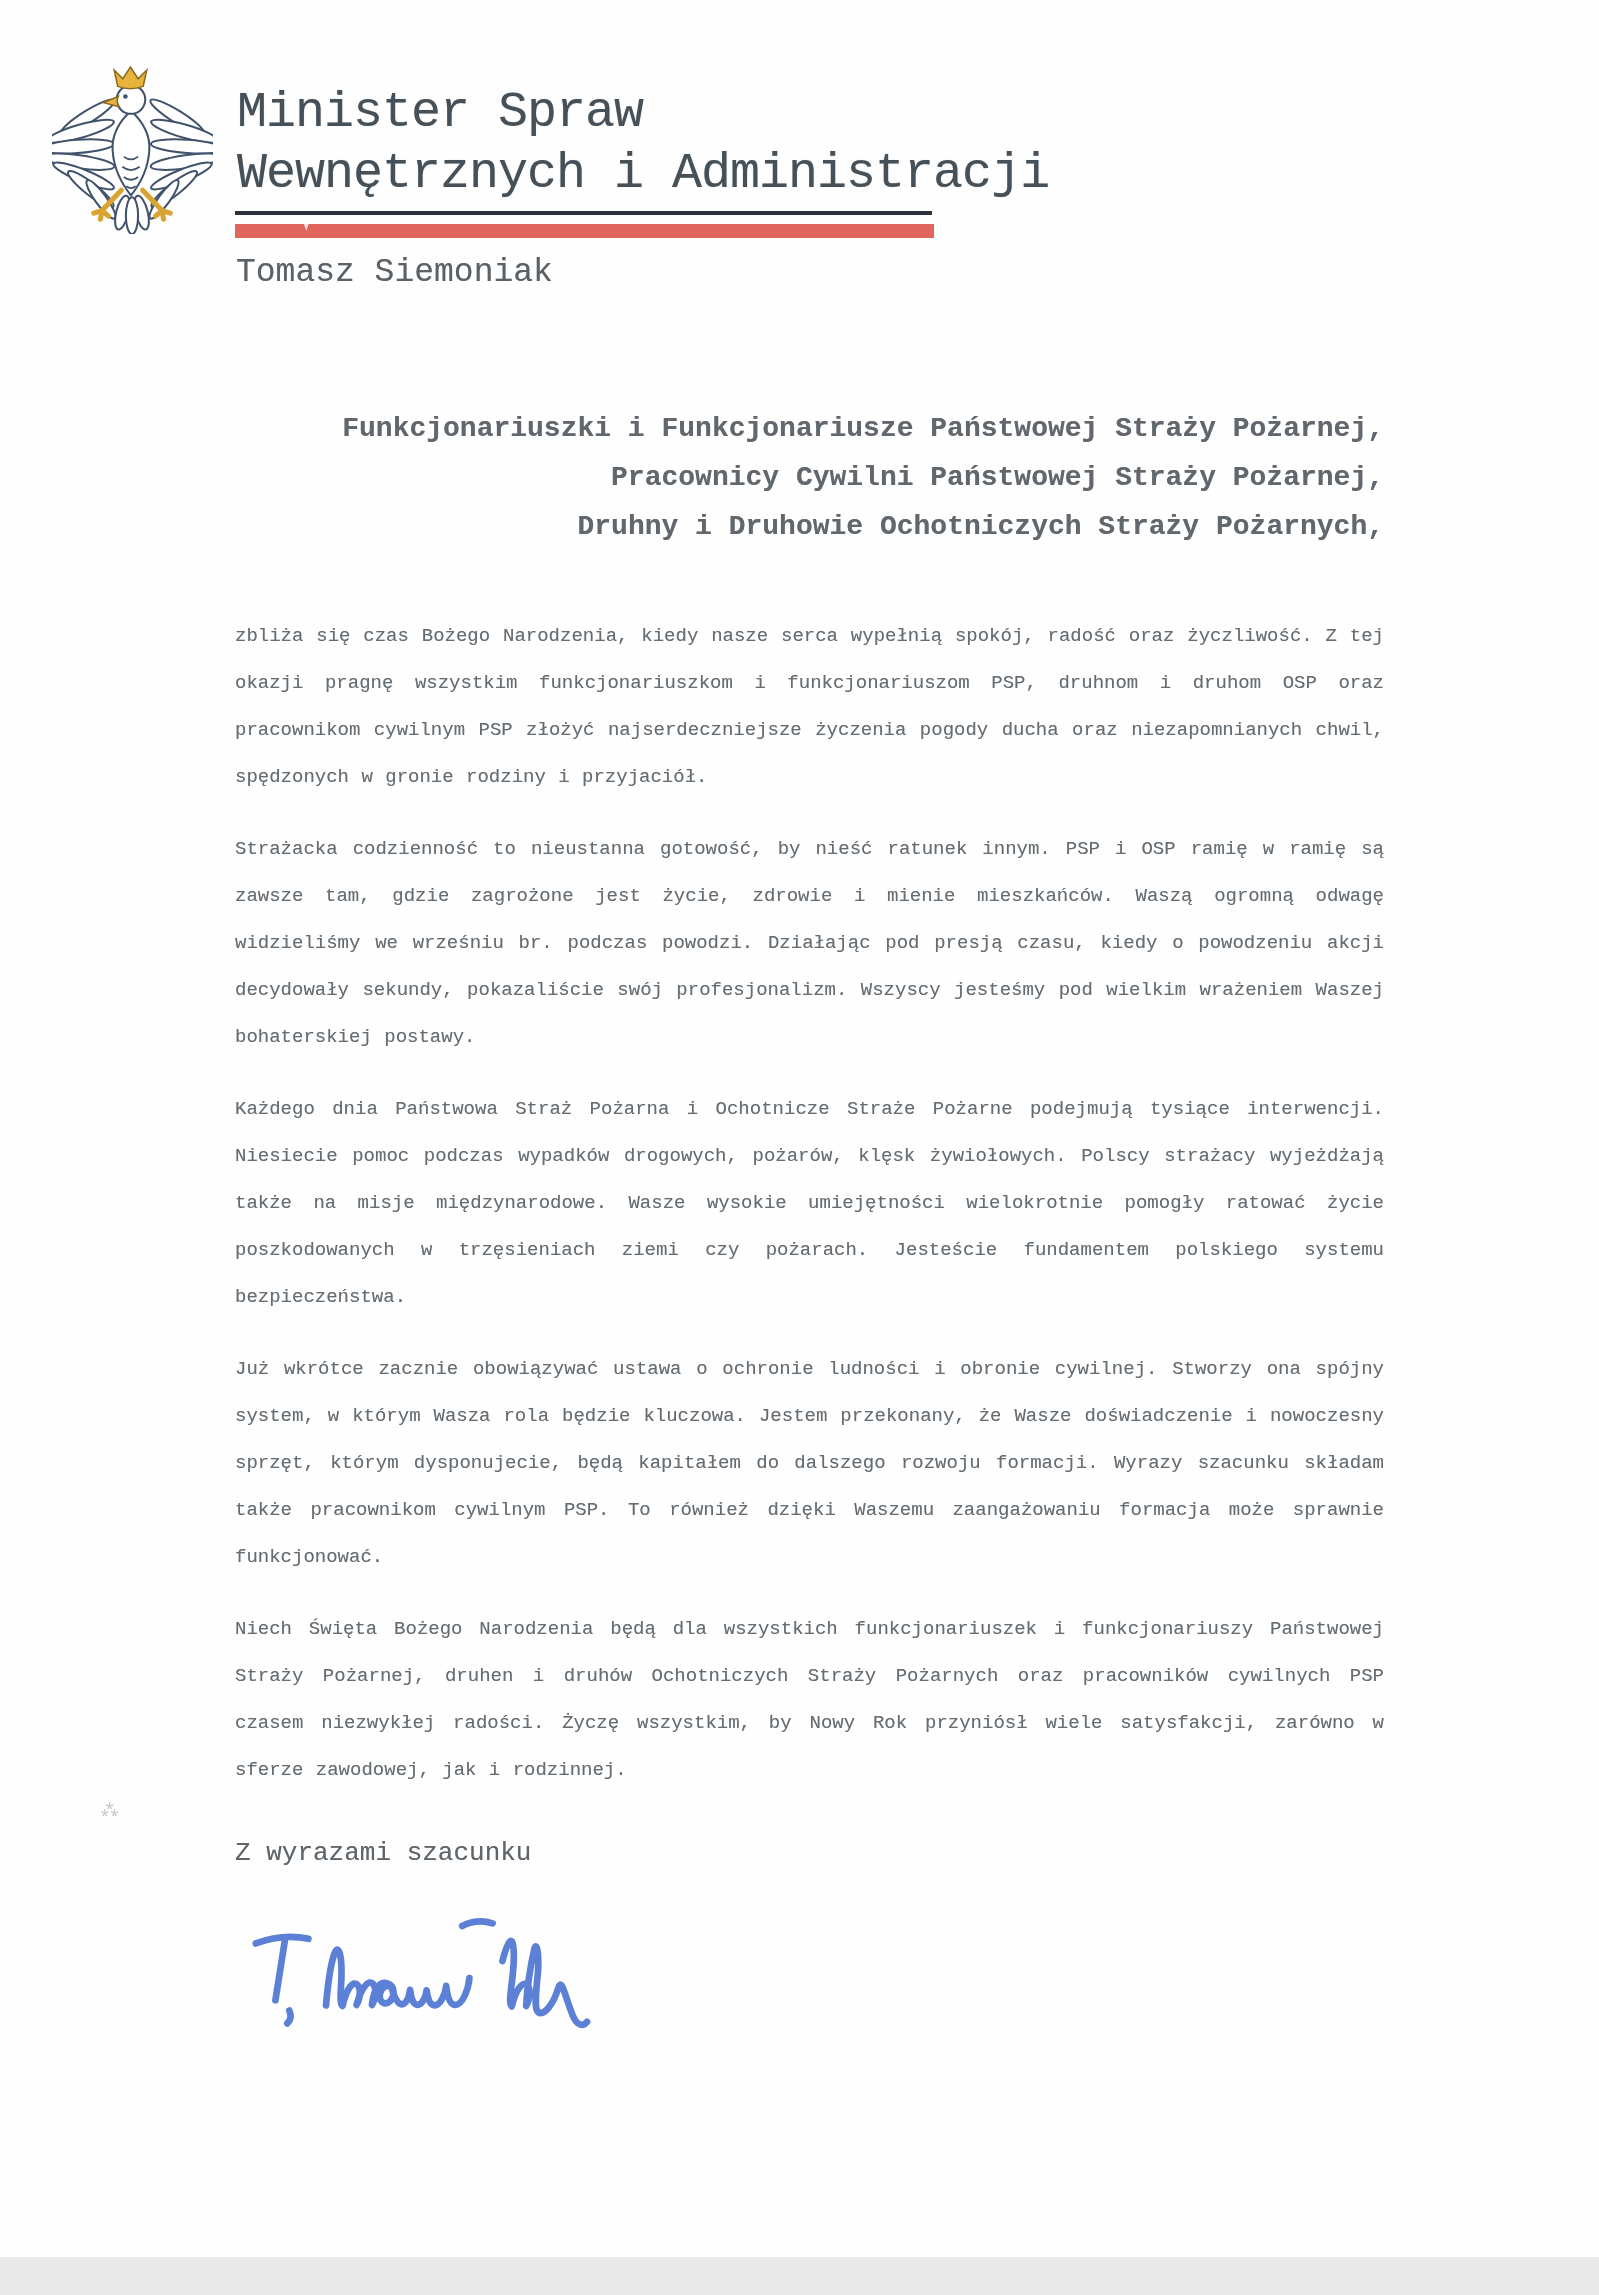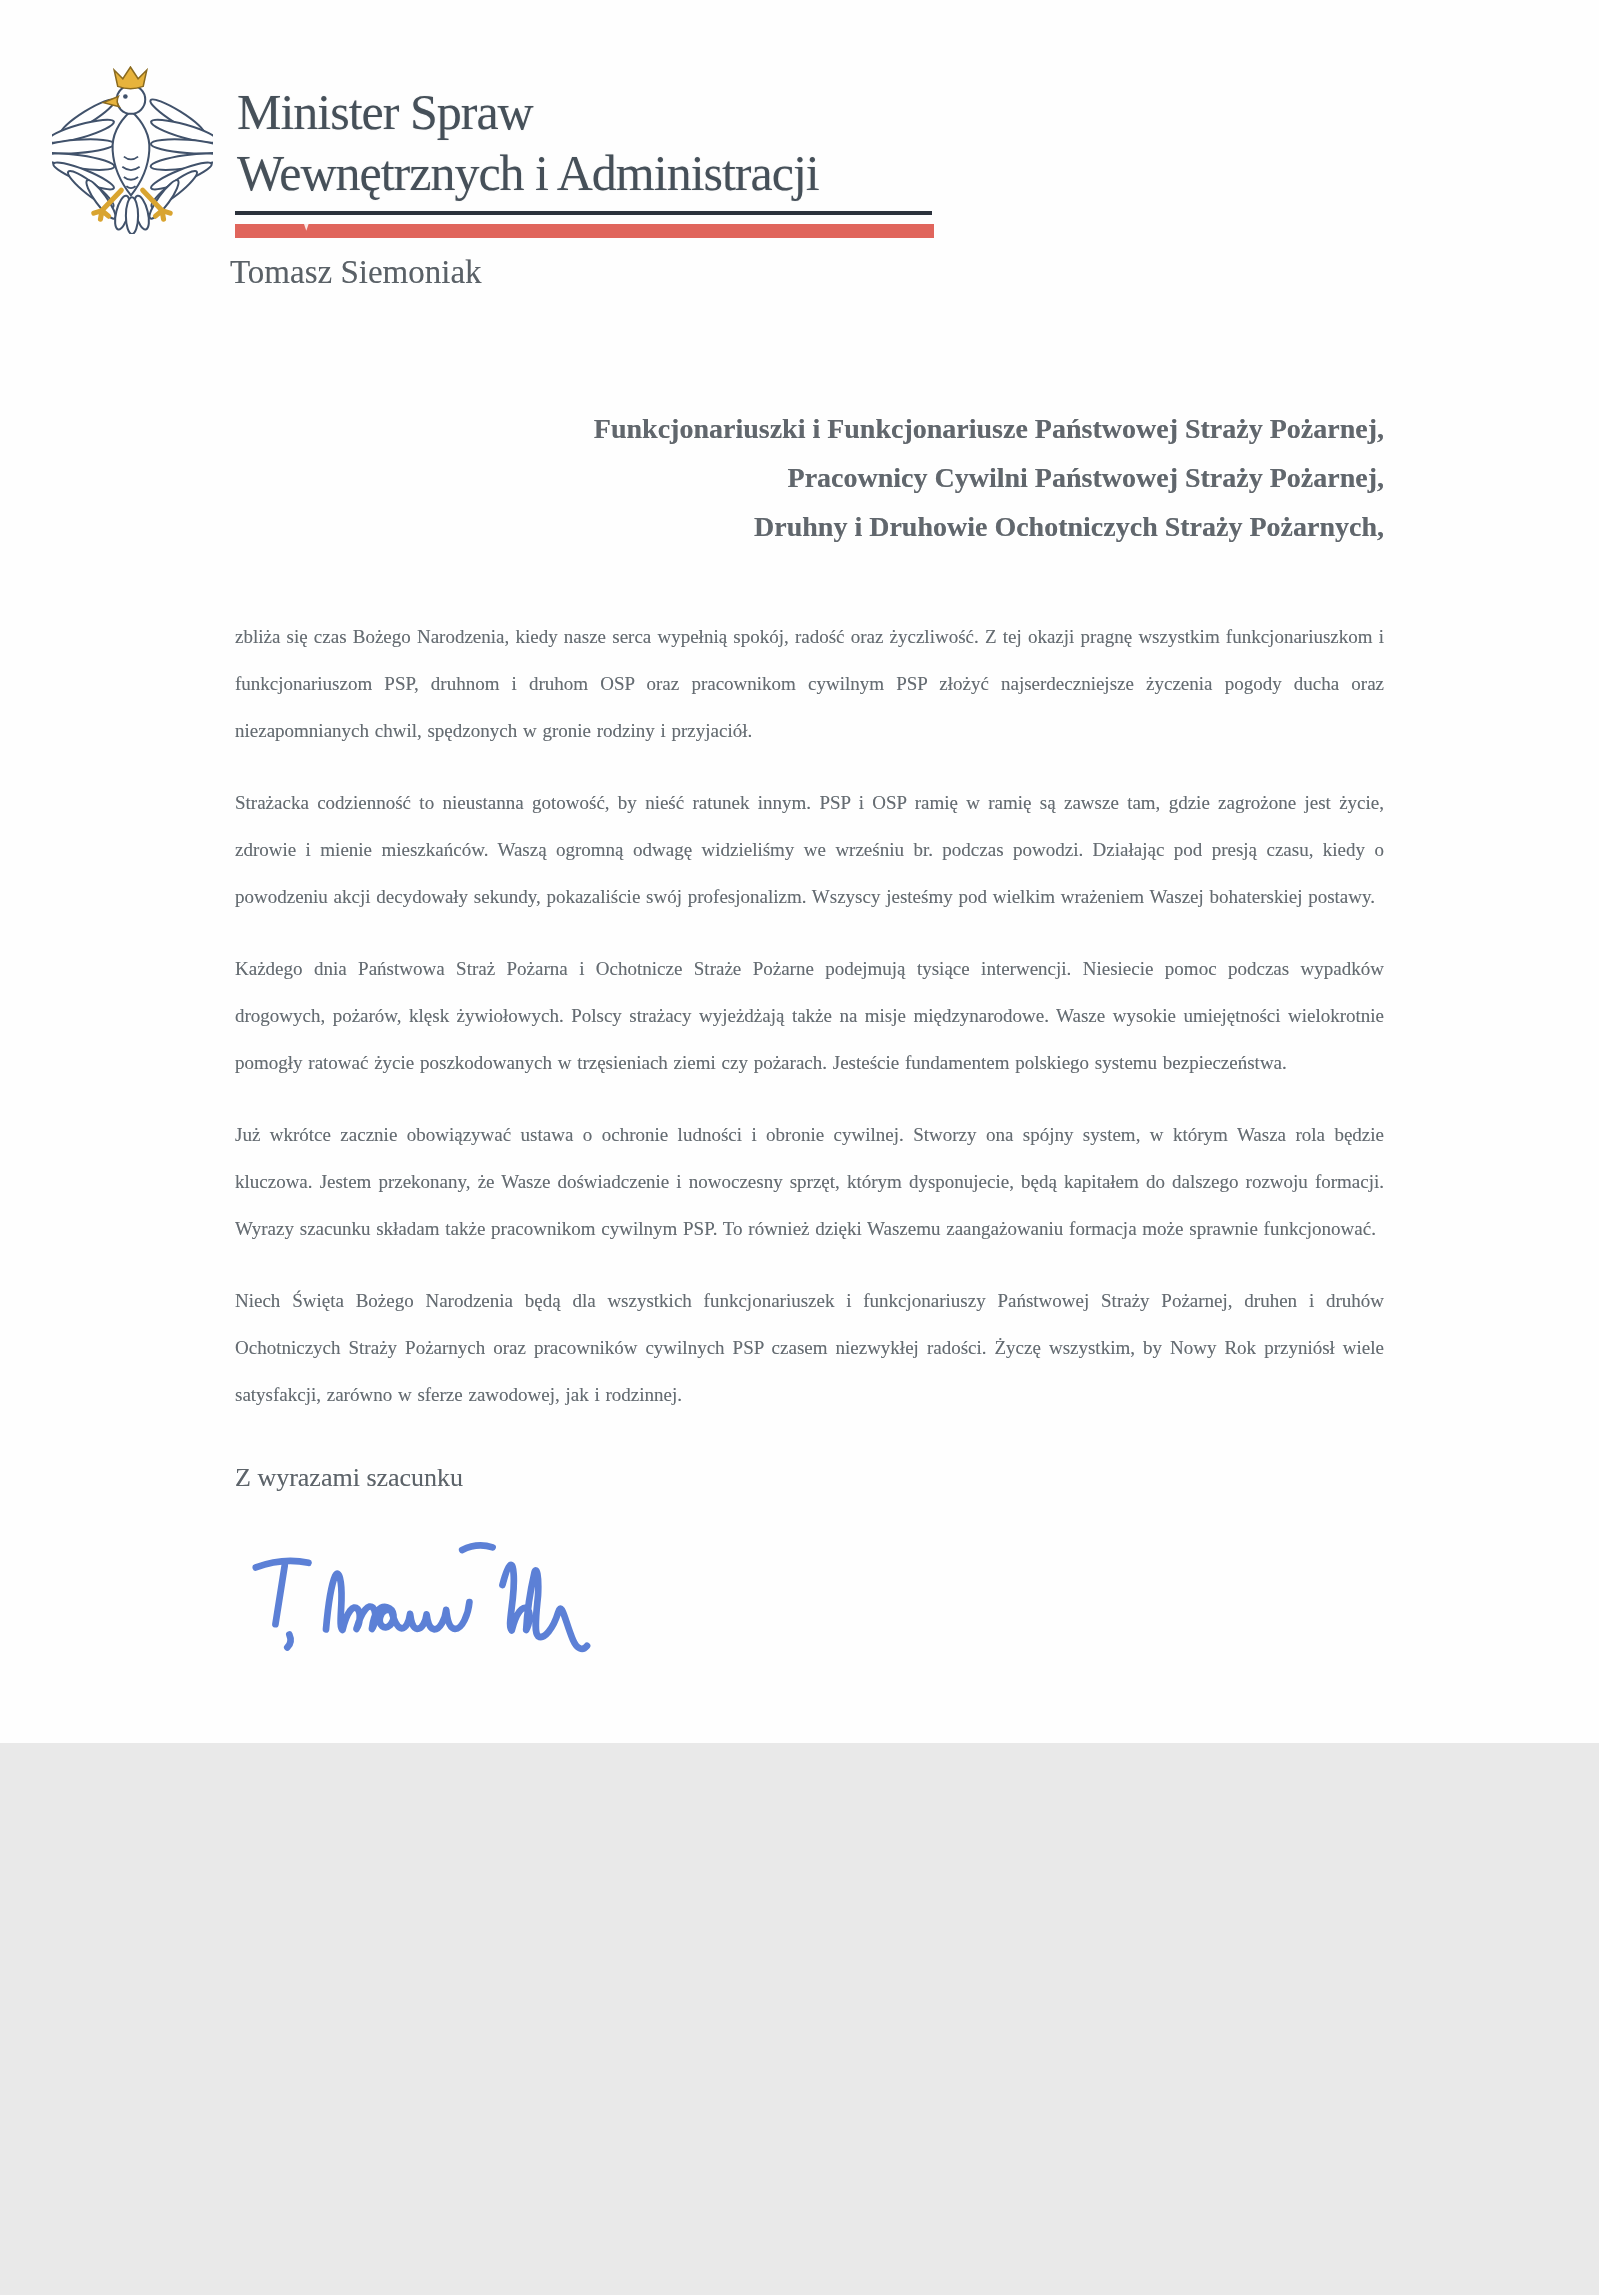--- a/index.html
+++ b/index.html
@@ -4,25 +4,25 @@
 <title>Letter</title>
 <style>
   html, body {
     margin: 0;
     padding: 0;
     background: #e9e9e9;
   }
   .page {
     position: relative;
     width: 1599px;
-    height: 1743px;
+    height: 2257px;
     margin: 0 auto;
     background: #fefefe;
     overflow: hidden;
-    font-family: Liberation Serif, serif;
+    font-family: Liberation Mono, monospace;
     color: #646b71;
   }
 
   
   .coat-of-arms {
     position: absolute;
     left: 52px;
     top: 66px;
     width: 161px;
     height: 168px;
@@ -59,21 +59,21 @@
     position: absolute;
     left: 69px;
     top: 0;
     width: 4.6px;
     height: 6.7px;
     background: rgba(255,255,255,.85);
     clip-path: polygon(0 0, 100% 0, 50% 100%);
   }
   .minister-name {
     position: absolute;
-    left: 230px;
+    left: 236px;
     top: 254px;
     font-size: 33px;
     font-weight: 400;
     color: #5a6167;
     text-shadow: 0 0 0.5px rgba(80,86,92,.4);
   }
 
   
   .letter-body {
     position: absolute;

